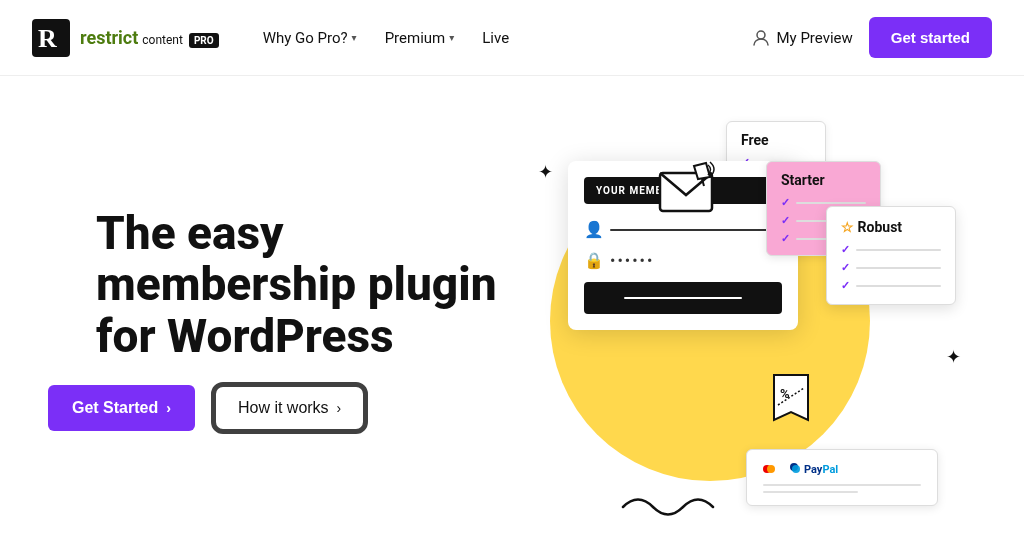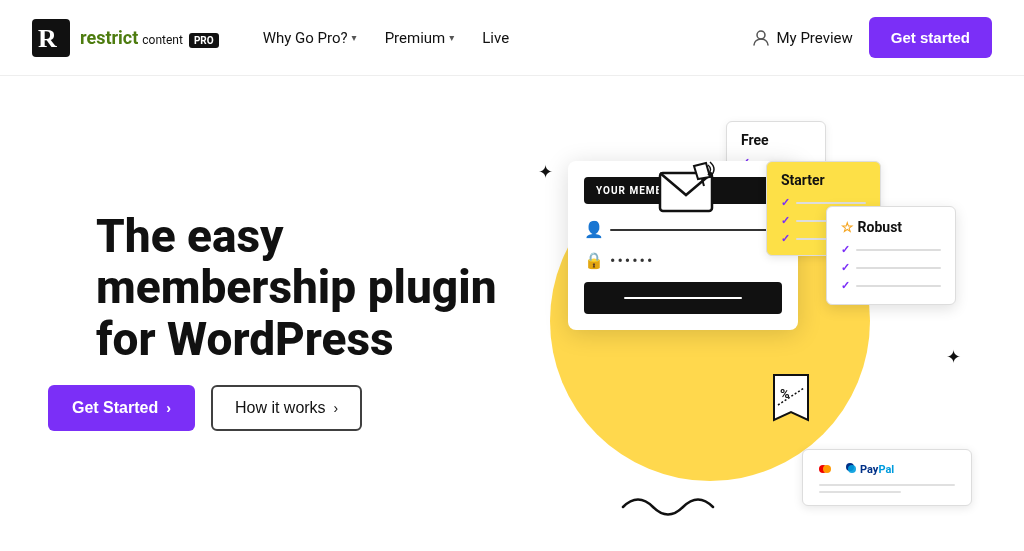--- a/index.html
+++ b/index.html
@@ -148,23 +148,23 @@
       font-size: 16px;
       font-weight: 600;
       cursor: pointer;
       display: flex;
       align-items: center;
       gap: 8px;
     }
     .btn-how-it-works {
       background: #fff;
       color: #111;
-      border: 2px solid #404040;
+      border: 5px solid #404040;
       padding: 12px 22px;
-      border-radius: 6px;
+      border-radius: 12px;
       font-size: 16px;
       font-weight: 500;
       cursor: pointer;
       display: flex;
       align-items: center;
       gap: 8px;
     }
     .btn-arrow {
       font-size: 14px;
     }
@@ -265,21 +265,21 @@
       border-radius: 6px;
       padding: 10px 14px;
       width: 100px;
       z-index: 2;
       box-shadow: 0 2px 8px rgba(0,0,0,0.08);
     }
     .pricing-starter {
       position: absolute;
       top: 55px;
       right: 95px;
-      background: #fde047;
+      background: #f9a8d4;
       border: 1.5px solid #ddd;
       border-radius: 6px;
       padding: 10px 14px;
       width: 115px;
       z-index: 3;
       box-shadow: 0 2px 8px rgba(0,0,0,0.1);
     }
     .pricing-premium {
       position: absolute;
       top: 100px;
@@ -321,26 +321,26 @@
       flex: 1;
       height: 2px;
       background: #ddd;
       border-radius: 1px;
     }
 
     
     .payment-card {
       position: absolute;
       bottom: 30px;
-      right: 4px;
+      right: 38px;
       background: #fff;
       border: 1.5px solid #ddd;
       border-radius: 6px;
       padding: 12px 16px;
-      width: 170px;
+      width: 192px;
       z-index: 4;
       box-shadow: 0 2px 10px rgba(0,0,0,0.1);
     }
     .payment-icons {
       display: flex;
       align-items: center;
       gap: 8px;
       margin-bottom: 8px;
     }
     .card-dot1 { width: 8px; height: 8px; background: #e00; border-radius: 50%; }

